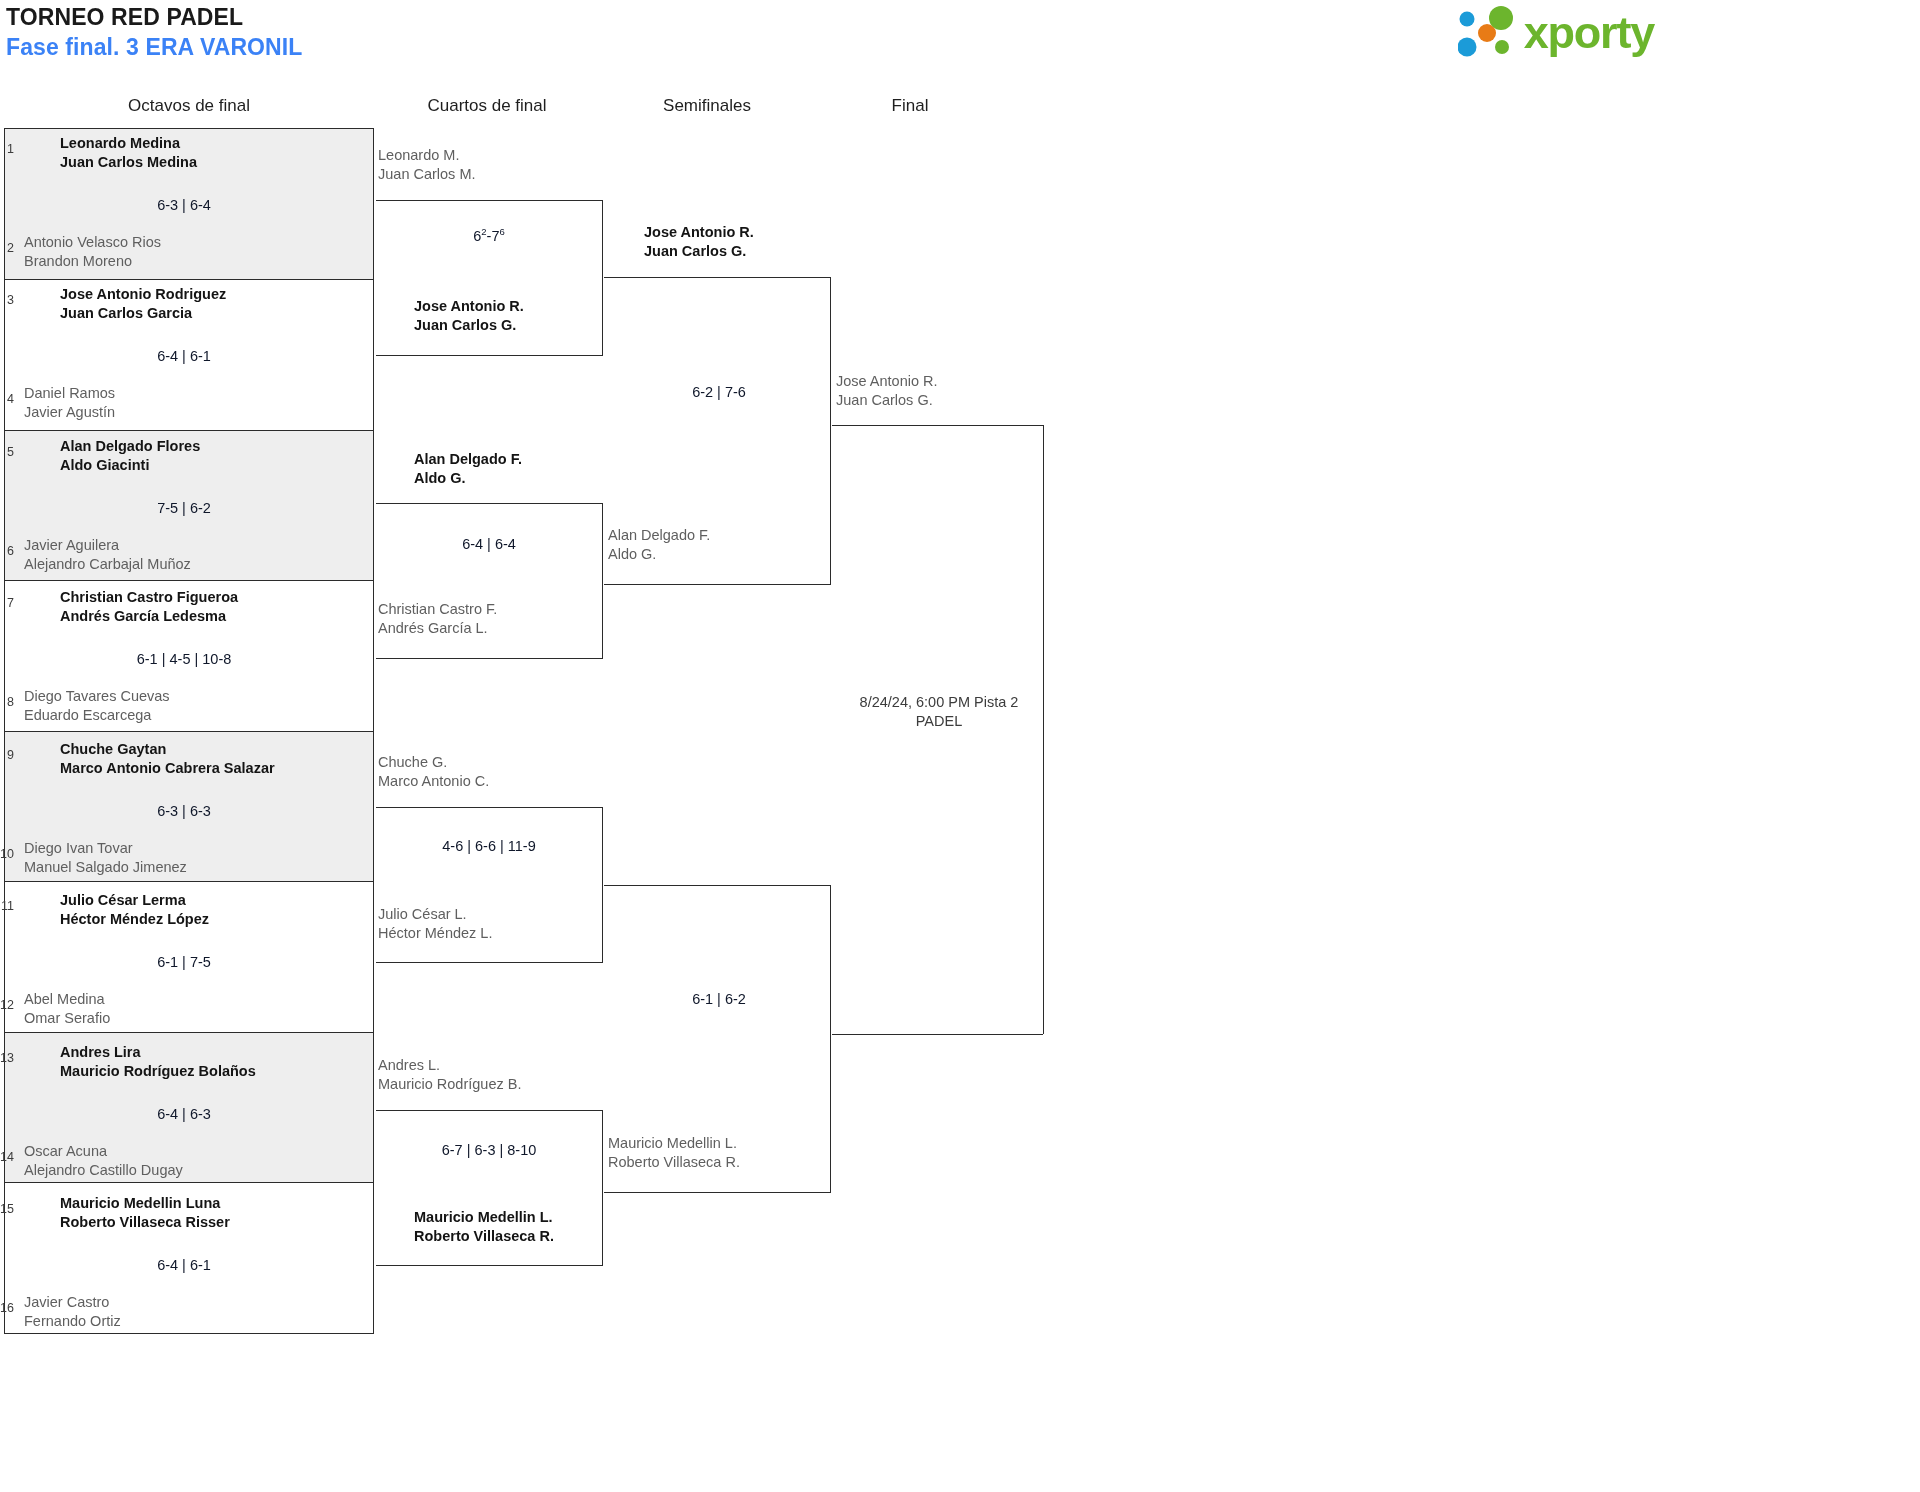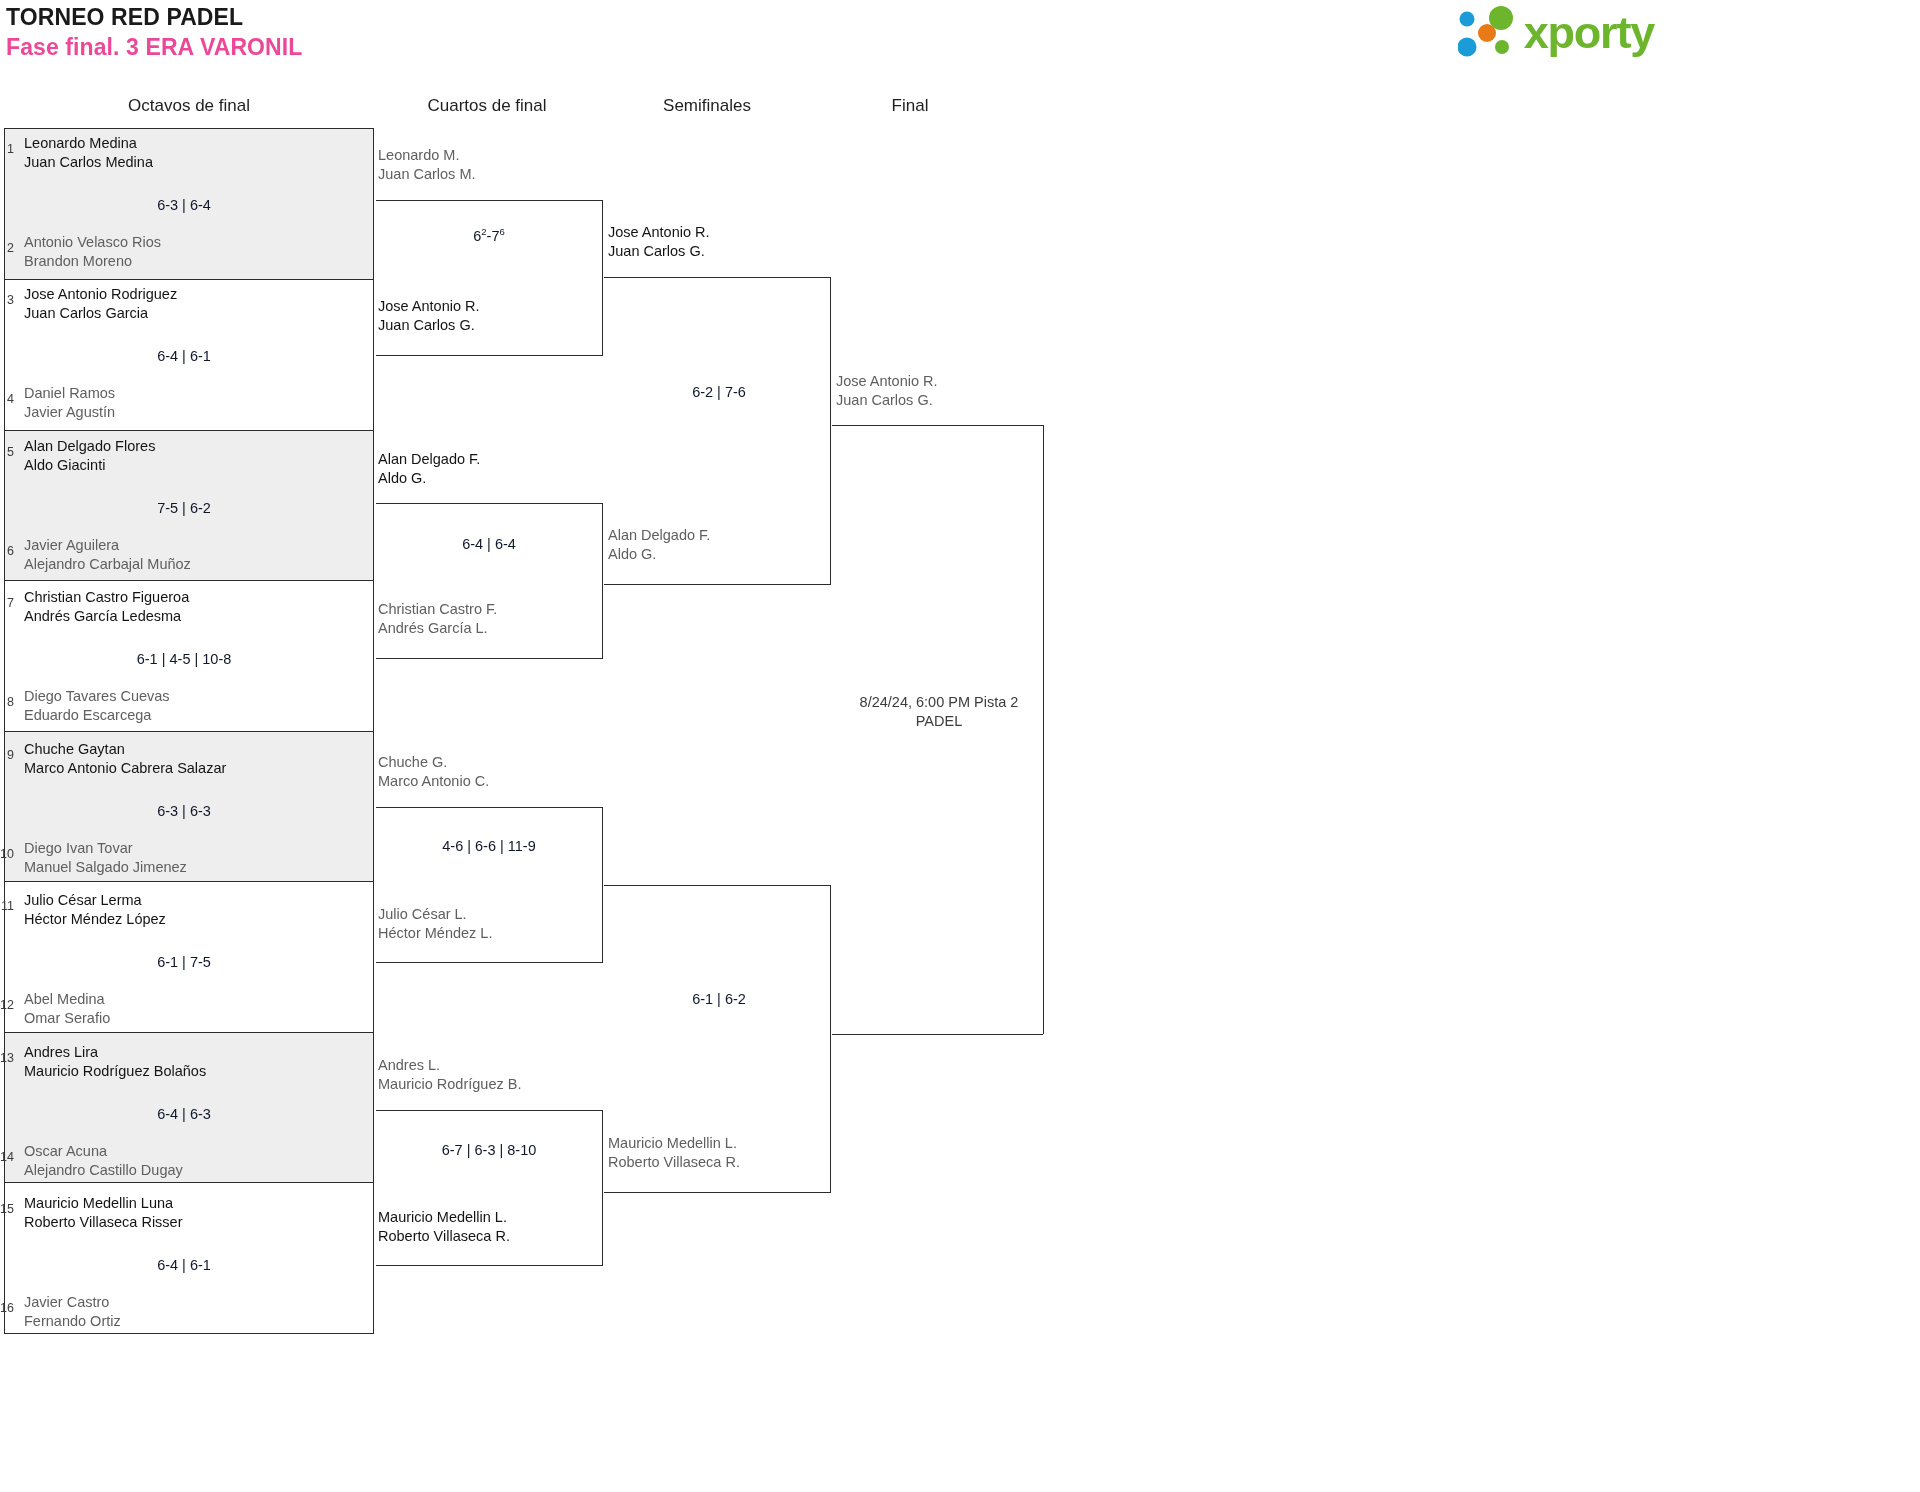--- a/index.html
+++ b/index.html
@@ -13,21 +13,21 @@
   #root { position: relative; width: 1670px; height: 1492px; }
 
   
   .title-block { position: absolute; left: 6px; top: 2px; }
   .title-line1 {
     font-size: 23px; font-weight: 700; letter-spacing: .1px;
     line-height: 30px; color: #1a1a1a; white-space: nowrap;
   }
   .title-line2 {
     font-size: 23px; font-weight: 700; letter-spacing: .1px;
-    line-height: 30px; color: #ec4899; white-space: nowrap;
+    line-height: 30px; color: #3b82f6; white-space: nowrap;
   }
 
   .brand { position: absolute; right: 16px; top: 6px; display: flex; align-items: center; gap: 6px; }
   .brand-dots { width: 60px; height: 54px; display: block; }
   .brand-word { font-size: 45px; font-weight: 700; color: #6cb52d; letter-spacing: -1.2px; line-height: 50px; }
 
   
   .round-head {
     position: absolute; top: 96px;
     font-size: 17px; font-weight: 400; color: #1f1f1f;
@@ -37,21 +37,21 @@
   
   .line { position: absolute; background: #2b2b2b; }
   .hline { height: 1px; }
   .vline { width: 1px; }
 
   .cell {
     position: absolute;
     font-size: 14.5px; line-height: 19px;
     color: #5f5f5f; font-weight: 400; white-space: nowrap;
   }
-  .cell.win { color: #141414; font-weight: 400; }
+  .cell.win { color: #141414; font-weight: 700; margin-left: 36px; }
   .cell .p { display: block; }
 
   .score {
     position: absolute;
     font-size: 14.5px; line-height: 19px; color: #0f172a;
     white-space: nowrap; text-align: center;
   }
   .score sup { font-size: 9.5px; vertical-align: super; line-height: 0; }
 
   .seed {

